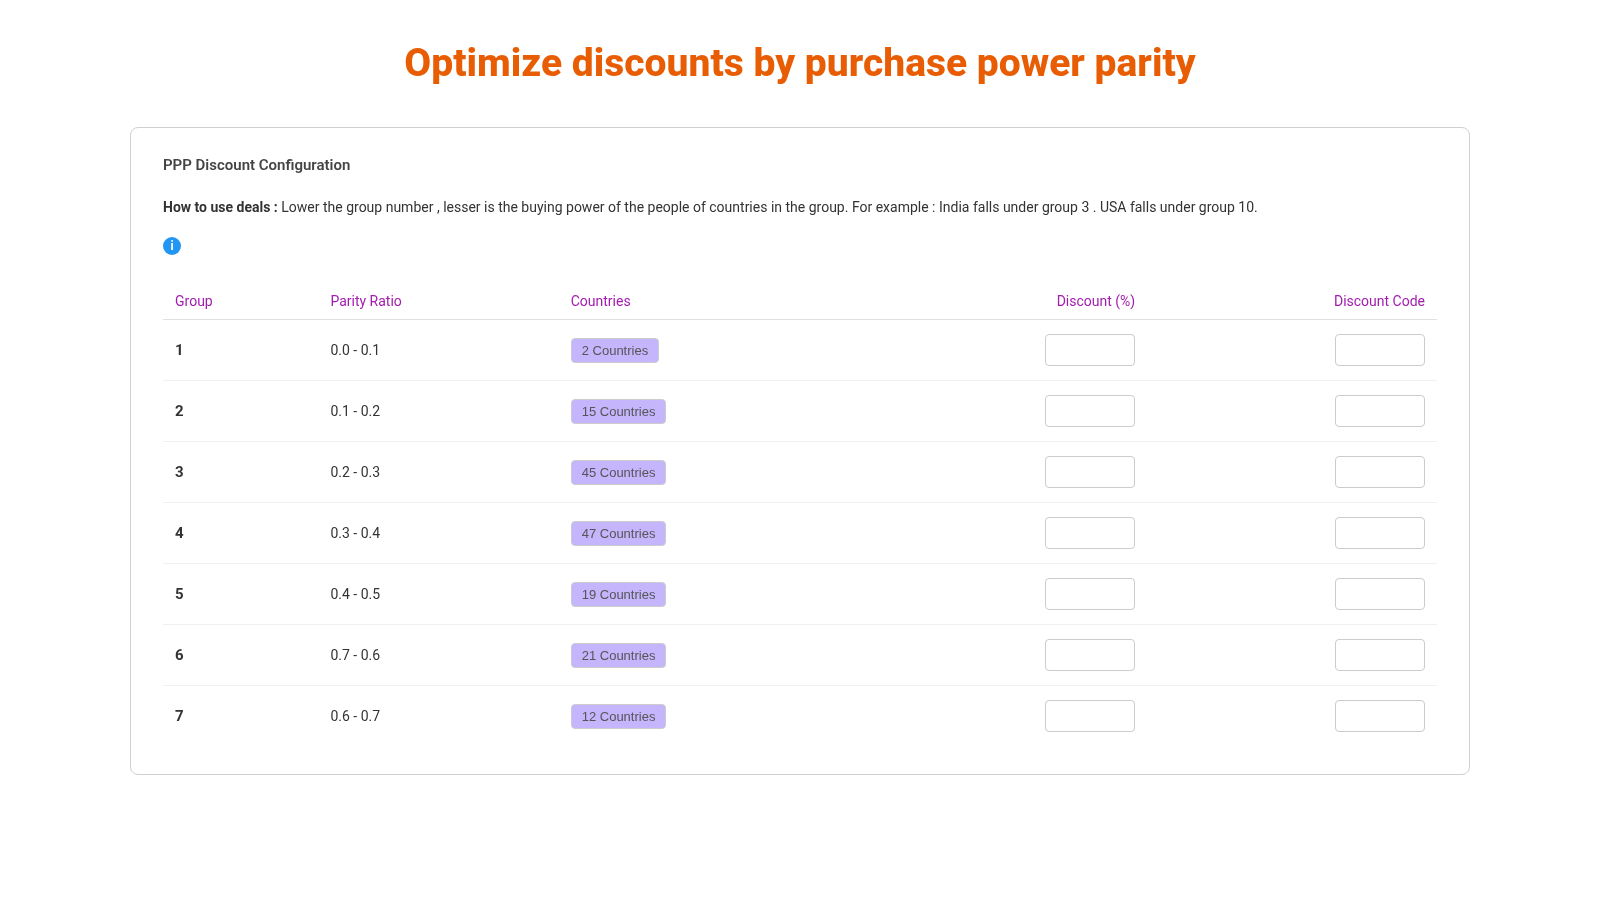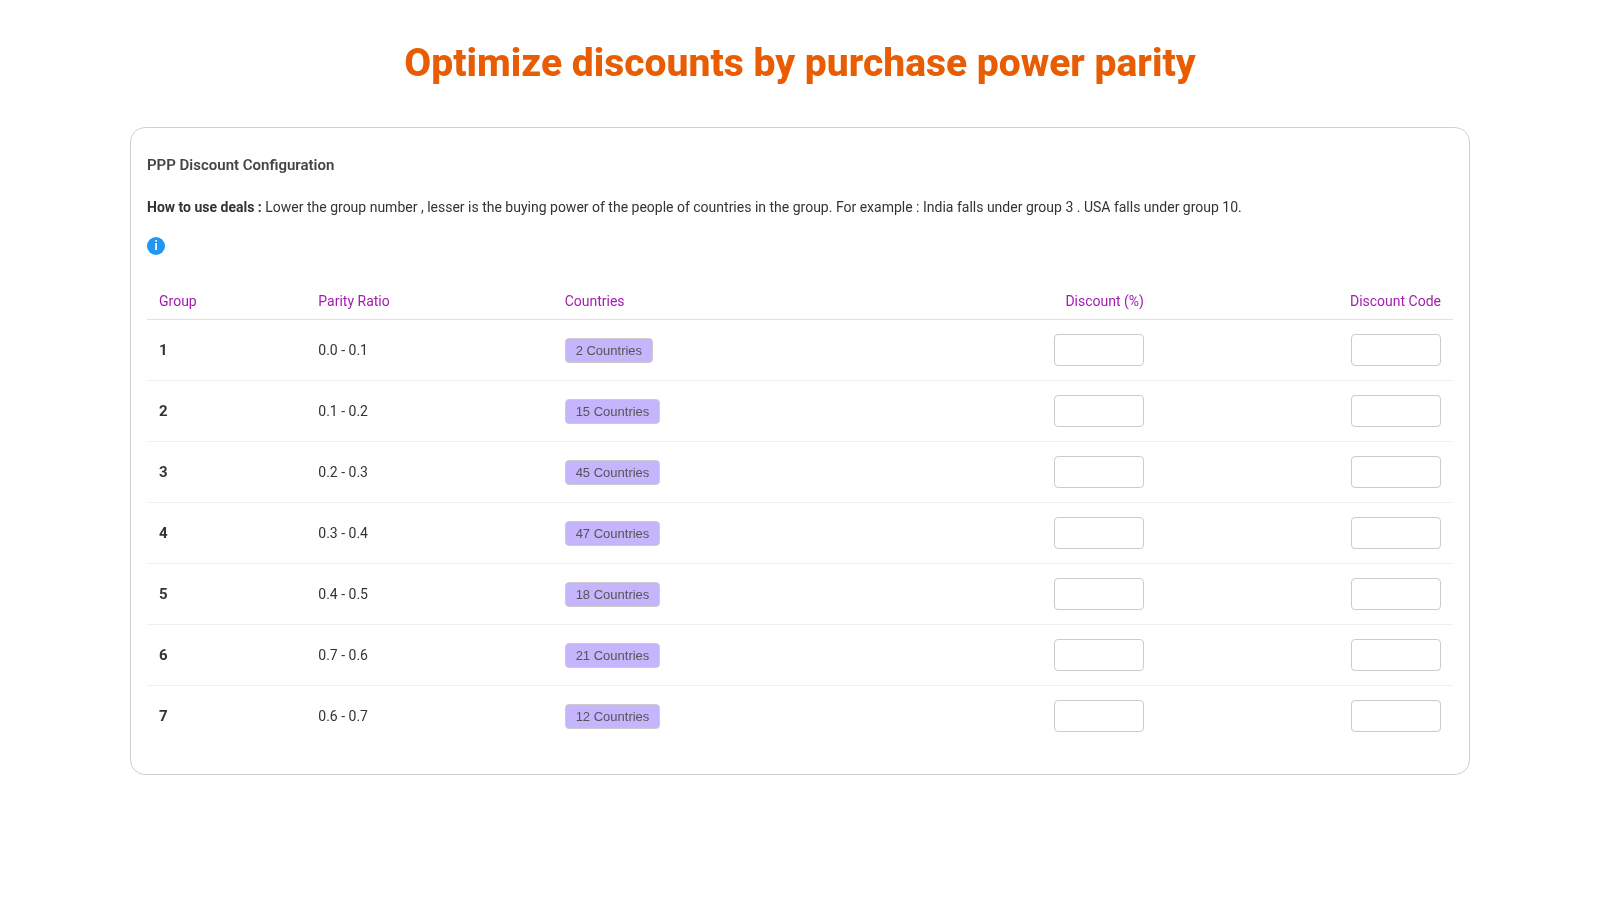--- a/index.html
+++ b/index.html
@@ -26,22 +26,22 @@
       color: #e85d04;
       text-align: center;
       margin-bottom: 40px;
       line-height: 1.2;
     }
 
     .config-panel {
       width: 100%;
       max-width: 1340px;
       border: 1px solid #d0d0d0;
-      border-radius: 15px;
-      padding: 28px 16px;
+      border-radius: 8px;
+      padding: 28px 32px;
       background: #fff;
     }
 
     .panel-title {
       font-size: 15px;
       font-weight: 600;
       color: #444;
       margin-bottom: 22px;
     }
 
@@ -245,21 +245,21 @@
         <input class="discount-input" type="text" value="" style="">
       </td>
     </tr>
         <tr>
       <td>
         <span class="group-number">5</span>
       </td>
       <td>0.4 - 0.5</td>
       <td>
         <button class="countries-badge">
-          18 Countries
+          19 Countries
         </button>
       </td>
       <td class="td-right">
         <input class="discount-input" type="text" value="" style="">
       </td>
       <td class="td-right">
         <input class="discount-input" type="text" value="" style="">
       </td>
     </tr>
         <tr>

